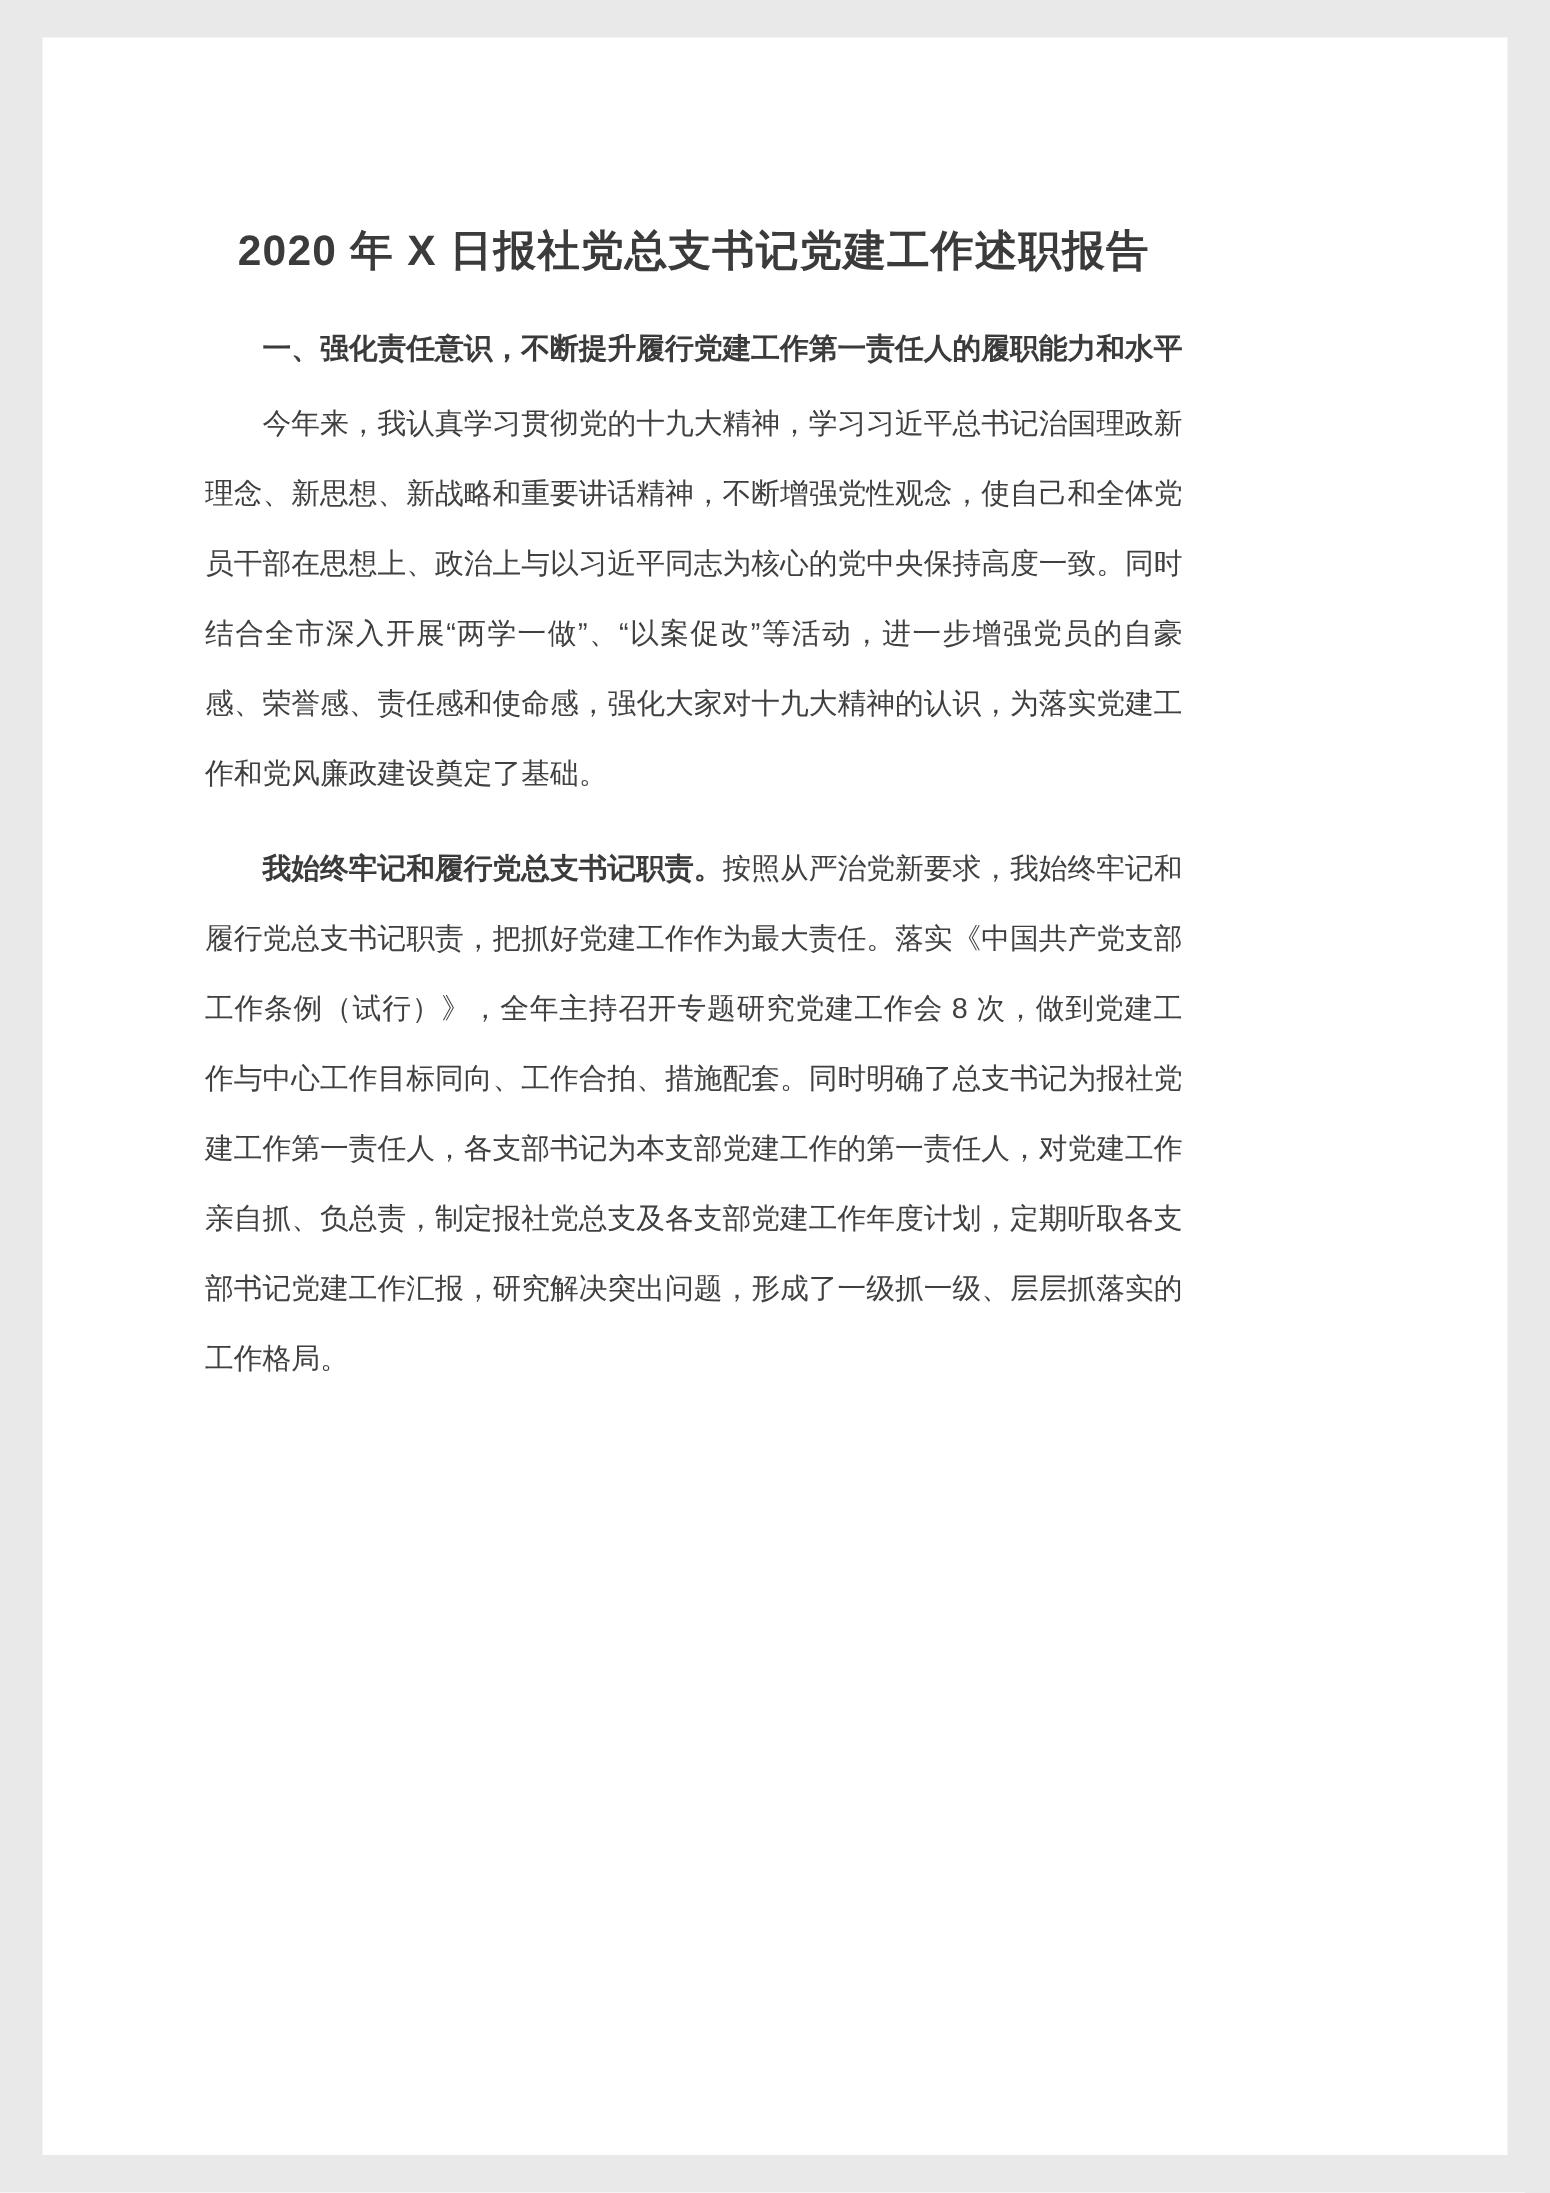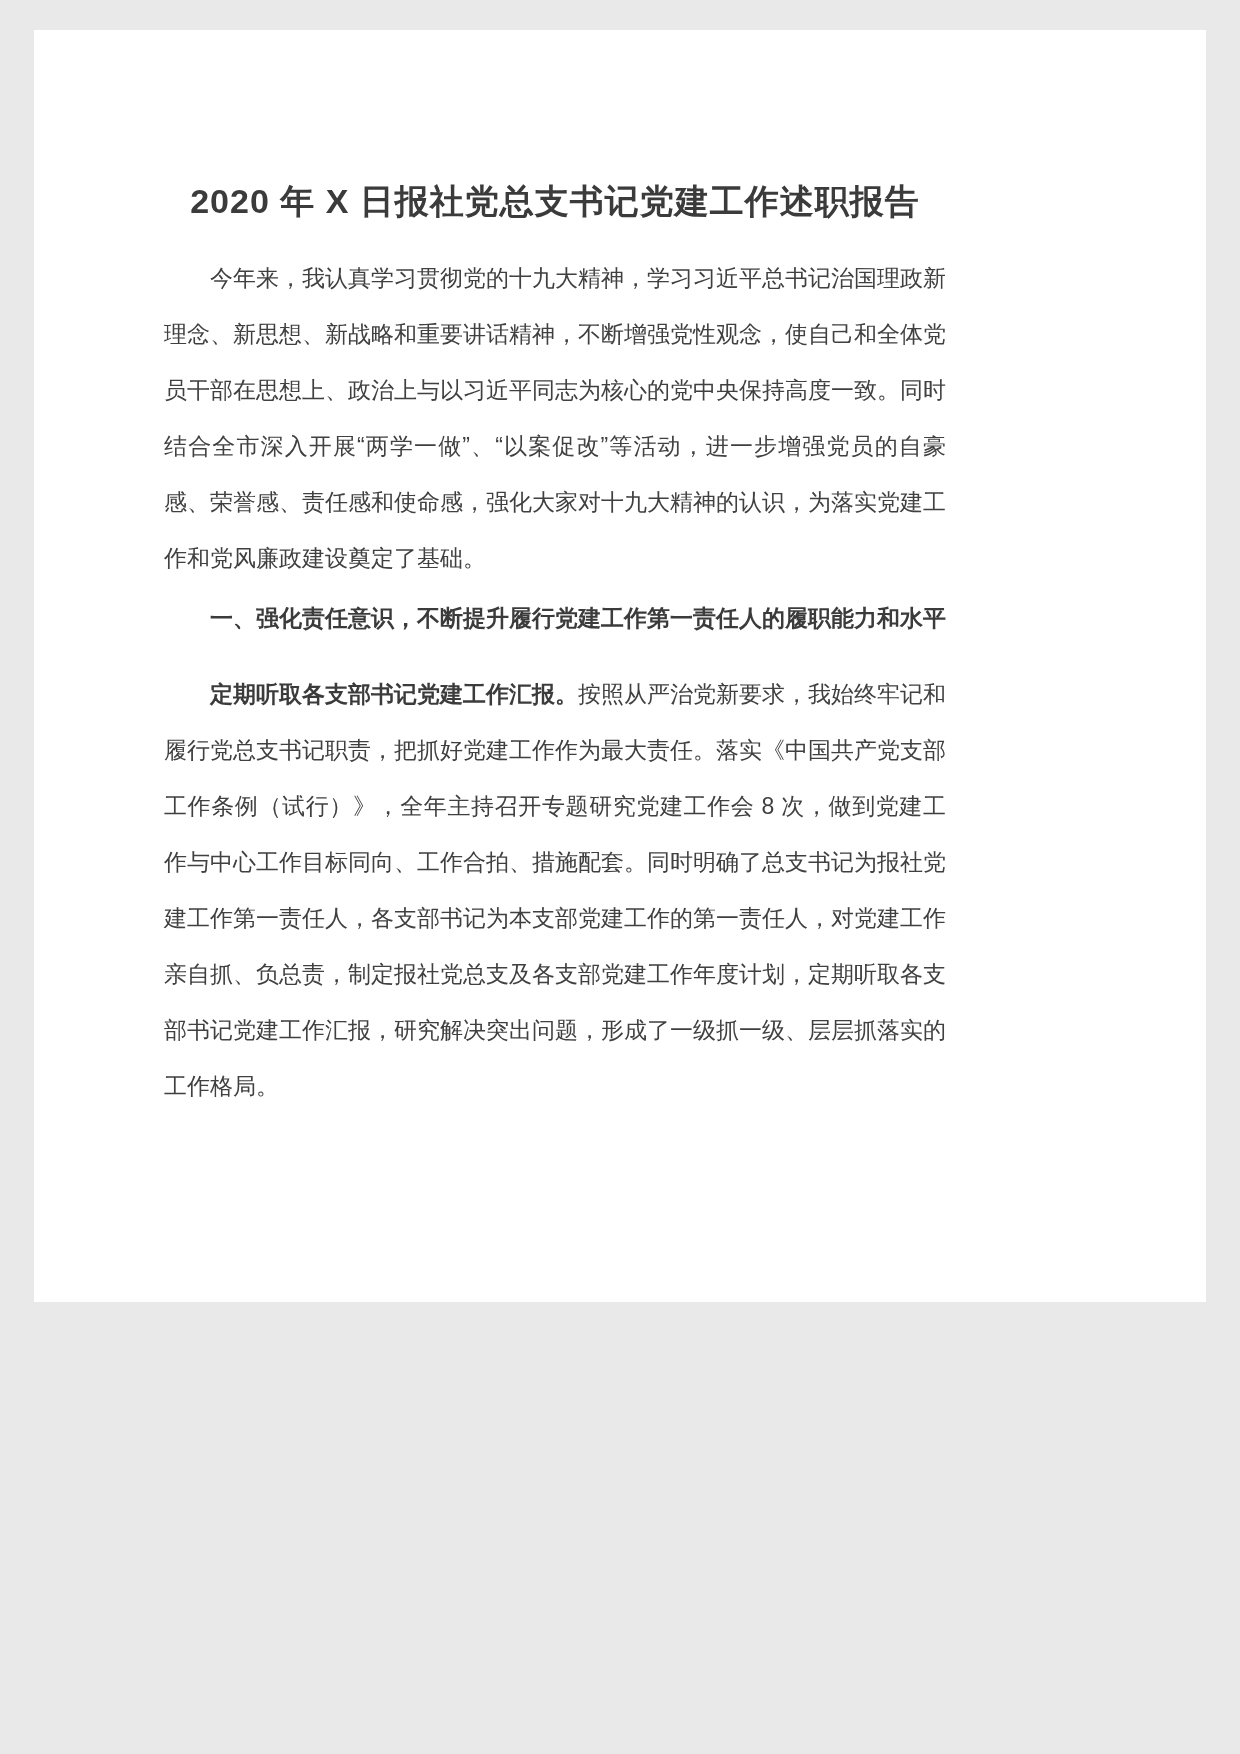--- a/index.html
+++ b/index.html
@@ -10,21 +10,21 @@
     background: #e9e9e9;
     font-family: "Liberation Sans", "DejaVu Sans", sans-serif;
     overflow: hidden;
   }
   .page {
     box-sizing: border-box;
     position: absolute;
     left: 34px;
     top: 30px;
     width: 1172px;
-    height: 1272px;
+    height: 1694px;
     background: #ffffff;
   }
   .content {
     position: absolute;
     left: 130px;
     top: 0;
     width: 782px;
   }
   .doc-title {
     margin: 148px 0 0 0;
@@ -59,18 +59,18 @@
     color: #3b3b3b;
   }
 </style>
 </head>
 <body>
 
 <div class="page">
   <div class="content">
     <h1 class="doc-title">2020 年 X 日报社党总支书记党建工作述职报告</h1>
     <div class="body-text" id="paragraphs">
+        <p class="para heading">一、强化责任意识，不断提升履行党建工作第一责任人的履职能力和水平</p>
         <p class="para">今年来，我认真学习贯彻党的十九大精神，学习习近平总书记治国理政新理念、新思想、新战略和重要讲话精神，不断增强党性观念，使自己和全体党员干部在思想上、政治上与以习近平同志为核心的党中央保持高度一致。同时结合全市深入开展“两学一做”、“以案促改”等活动，进一步增强党员的自豪感、荣誉感、责任感和使命感，强化大家对十九大精神的认识，为落实党建工作和党风廉政建设奠定了基础。</p>
-        <p class="para heading">一、强化责任意识，不断提升履行党建工作第一责任人的履职能力和水平</p>
-        <p class="para lead-extra"><span class="lead">定期听取各支部书记党建工作汇报。</span>按照从严治党新要求，我始终牢记和履行党总支书记职责，把抓好党建工作作为最大责任。落实《中国共产党支部工作条例（试行）》，全年主持召开专题研究党建工作会 8 次，做到党建工作与中心工作目标同向、工作合拍、措施配套。同时明确了总支书记为报社党建工作第一责任人，各支部书记为本支部党建工作的第一责任人，对党建工作亲自抓、负总责，制定报社党总支及各支部党建工作年度计划，定期听取各支部书记党建工作汇报，研究解决突出问题，形成了一级抓一级、层层抓落实的工作格局。</p>
+        <p class="para lead-extra"><span class="lead">我始终牢记和履行党总支书记职责。</span>按照从严治党新要求，我始终牢记和履行党总支书记职责，把抓好党建工作作为最大责任。落实《中国共产党支部工作条例（试行）》，全年主持召开专题研究党建工作会 8 次，做到党建工作与中心工作目标同向、工作合拍、措施配套。同时明确了总支书记为报社党建工作第一责任人，各支部书记为本支部党建工作的第一责任人，对党建工作亲自抓、负总责，制定报社党总支及各支部党建工作年度计划，定期听取各支部书记党建工作汇报，研究解决突出问题，形成了一级抓一级、层层抓落实的工作格局。</p>
       </div>
   </div>
 </div>
 
 </body></html>

